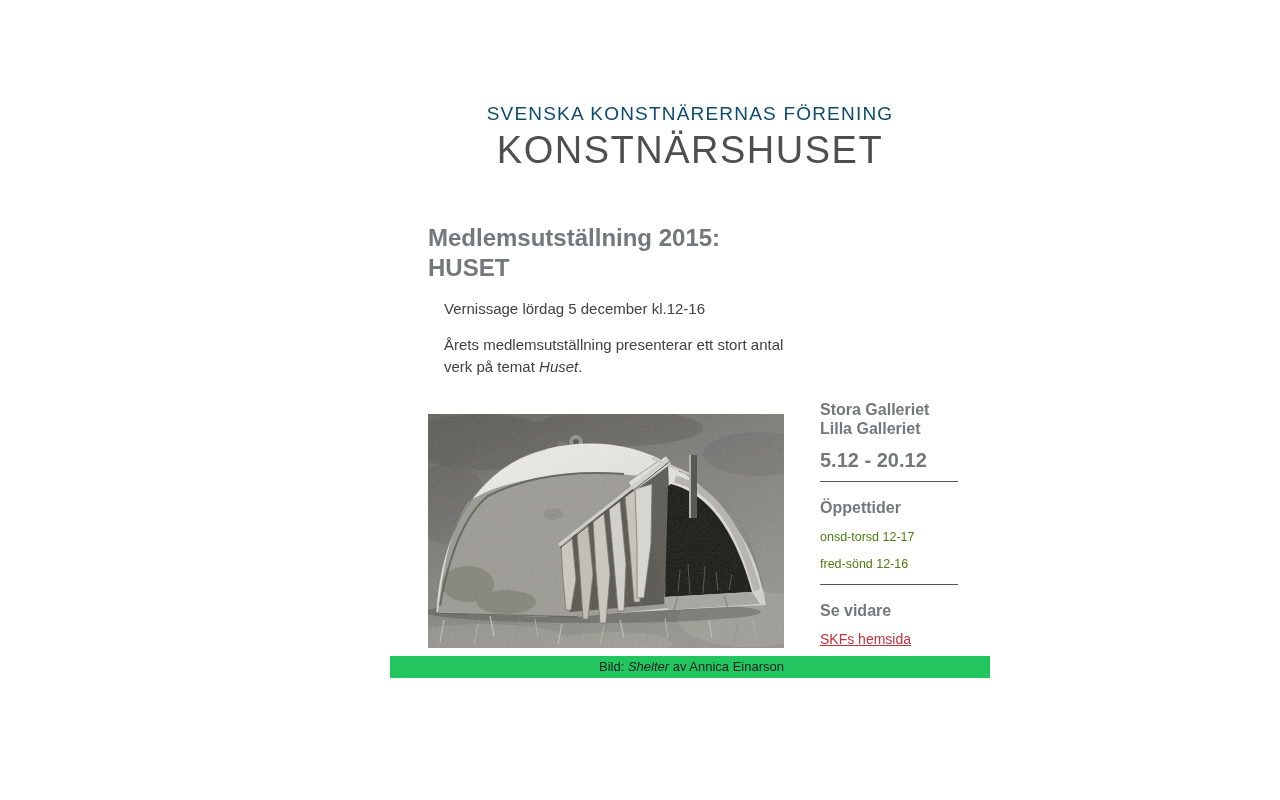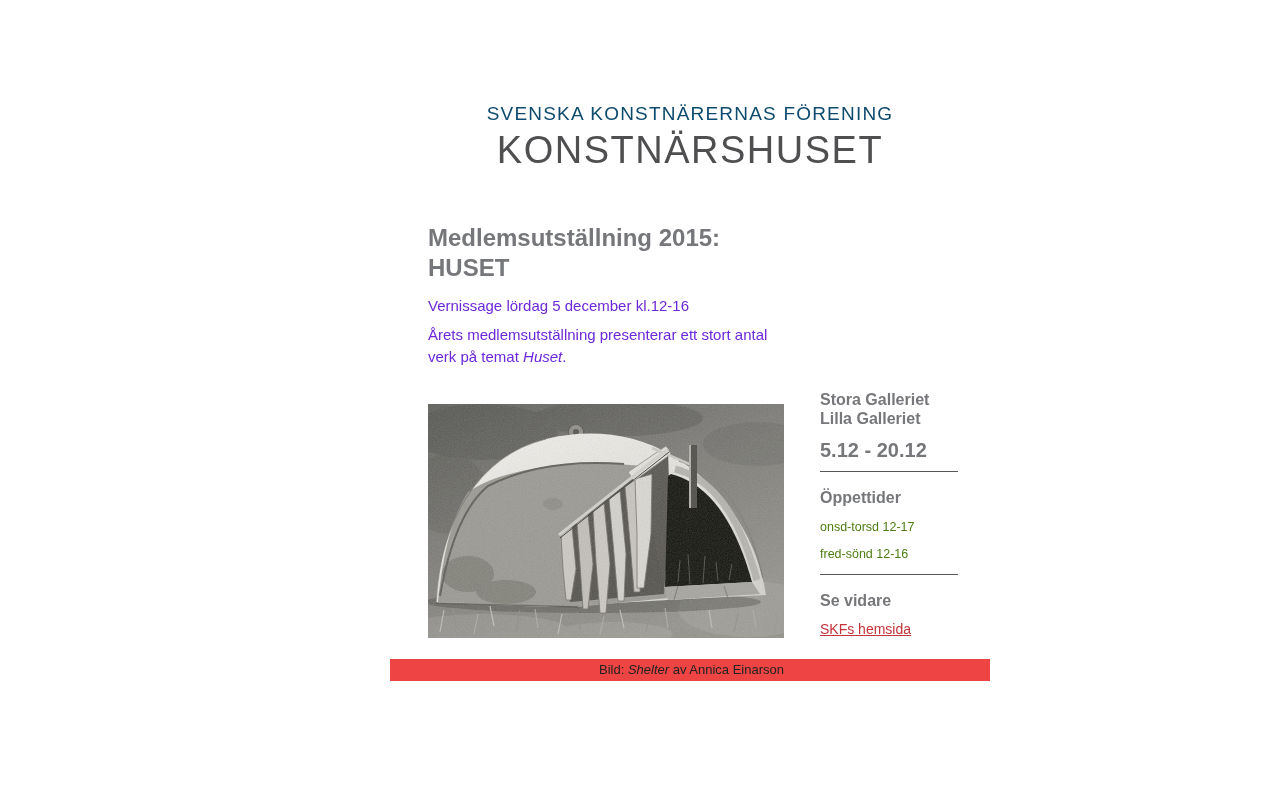--- a/index.html
+++ b/index.html
@@ -21,27 +21,27 @@
   
   .content{display:flex;margin-top:52px;padding:0 32px 0 38px;box-sizing:border-box;align-items:flex-end;}
   .main-col{width:356px;flex:none;}
   .side-col{width:138px;flex:none;margin-left:36px;}
   
   .title{
     font-size:24px;line-height:30px;font-weight:bold;color:#76777a;
     margin:0 0 13px 0;
   }
   .title span{display:block;}
-  .p{font-size:15px;line-height:19px;margin:0;color:#6d28d9;}
+  .p{font-size:15px;line-height:19px;margin:16px;color:#404040;}
   .vernissage{margin-bottom:9px;}
   .welcome{margin-bottom:16px;}
   .bodytext{line-height:22px;width:368px;margin-bottom:36px;}
   .photo{display:block;width:356px;height:234px;}
   
-  .caption-band{background:#ef4444;height:22px;margin-top:21px;}
+  .caption-band{background:#22c55e;height:22px;margin-top:8px;}
   .caption{
     box-sizing:border-box;width:394px;padding-left:38px;text-align:right;
     font-size:13px;line-height:22px;color:#232323;
   }
   
   .side-heading{font-size:16px;line-height:19px;font-weight:bold;color:#76777a;margin:0;}
   .galleries{margin:2px 0 14px 0;}
   .dates{font-size:20px;line-height:16px;font-weight:bold;color:#76777a;margin:0;}
   .divider{border:none;border-top:1px solid #56575a;margin:13px 0 17px 0;width:100%;}
   .hours-heading{line-height:18px;}

